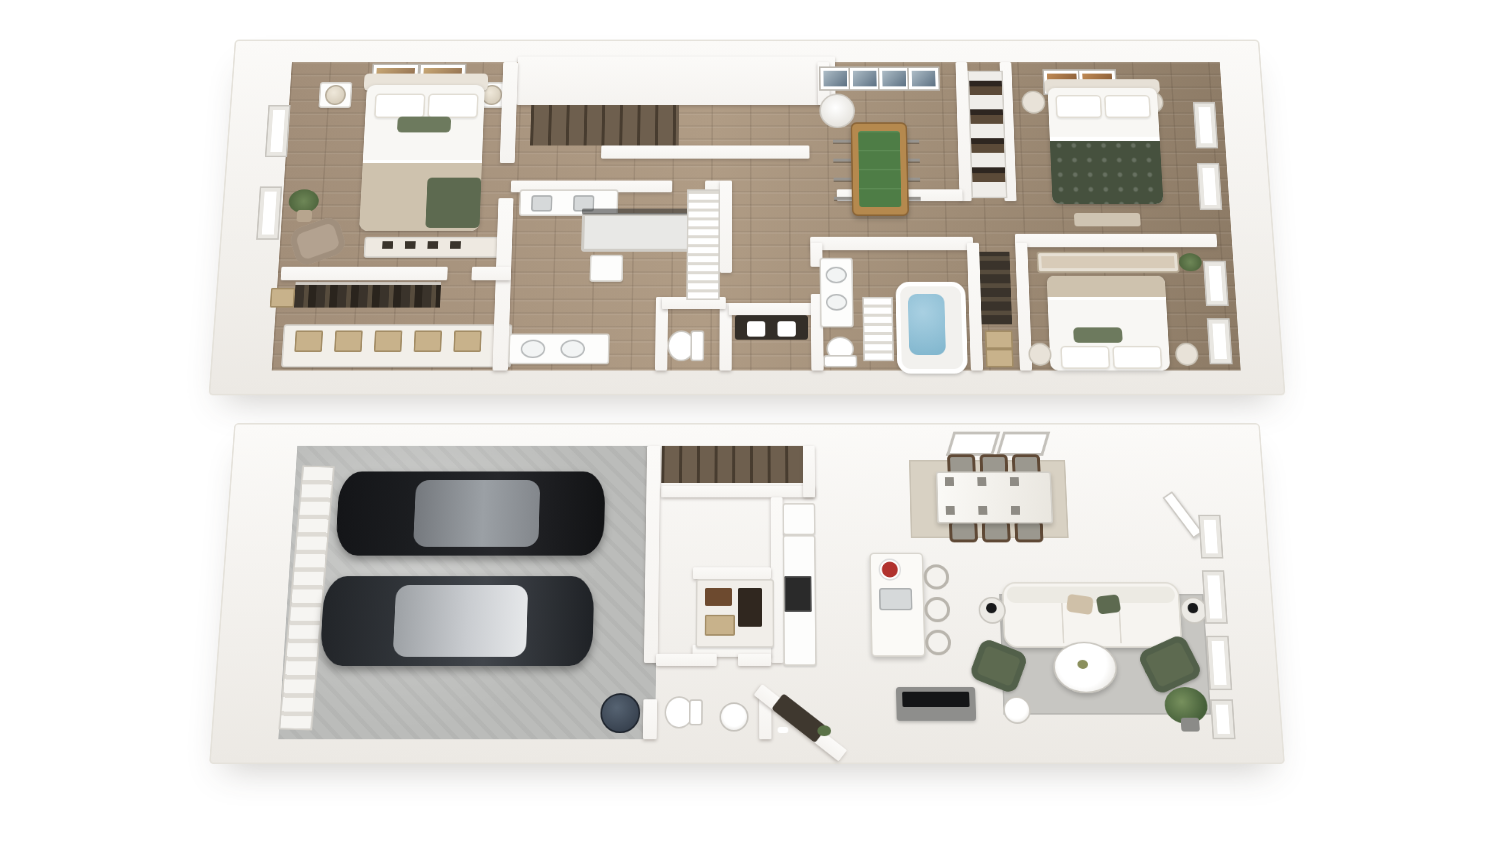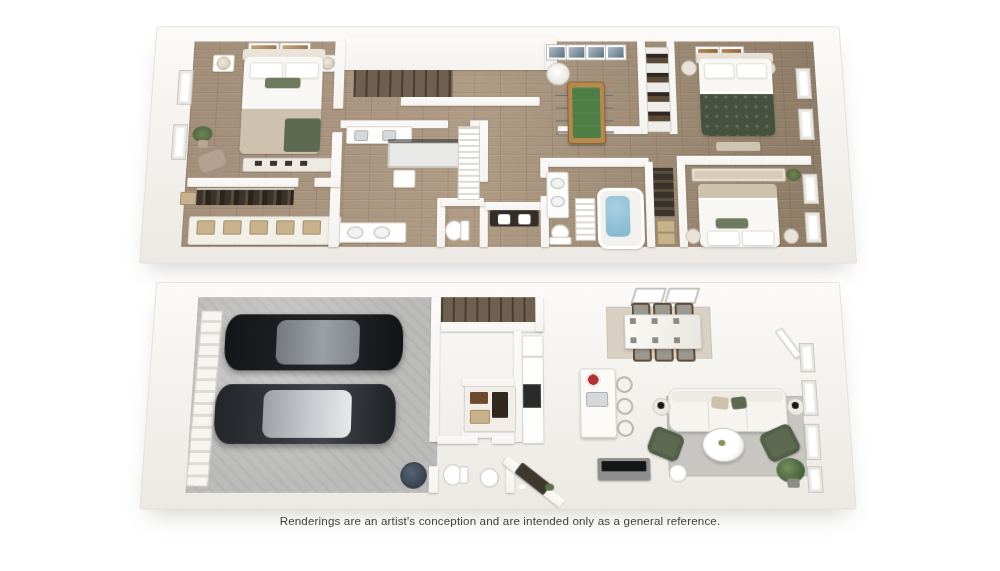--- a/index.html
+++ b/index.html
@@ -263,14 +263,13 @@
   <div class="e rnd" style="left:518px;top:186px;width:16px;height:16px;background:radial-gradient(circle at 45% 40%,#fff 55%,#ddd9d2);border:1px solid #c9c6bf;"></div>
   <div class="e rnd" style="left:624px;top:180px;width:28px;height:24px;background:radial-gradient(circle at 40% 40%,#77905d,#46603a 70%);"></div>
   <div class="e" style="left:634px;top:200px;width:12px;height:9px;background:#8b8b88;border-radius:2px;"></div>
   <div class="win" style="left:654px;top:64px;width:13px;height:28px;"></div>
   <div class="win" style="left:654px;top:102px;width:13px;height:34px;"></div>
   <div class="win" style="left:654px;top:146px;width:13px;height:34px;"></div>
   <div class="win" style="left:654px;top:188px;width:13px;height:24px;"></div>
 </div>
 
 <div class="disc">
-  <div>Renderings are an artist's conception and are intended only as a general reference.</div>
 </div>
 
 </body></html>

